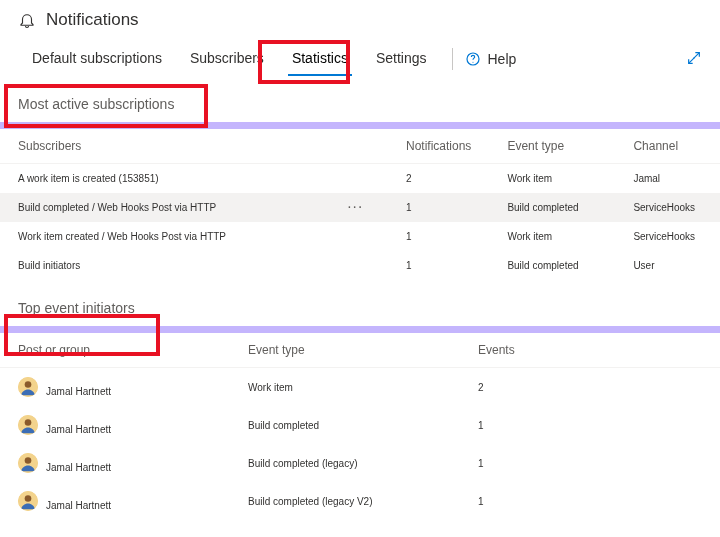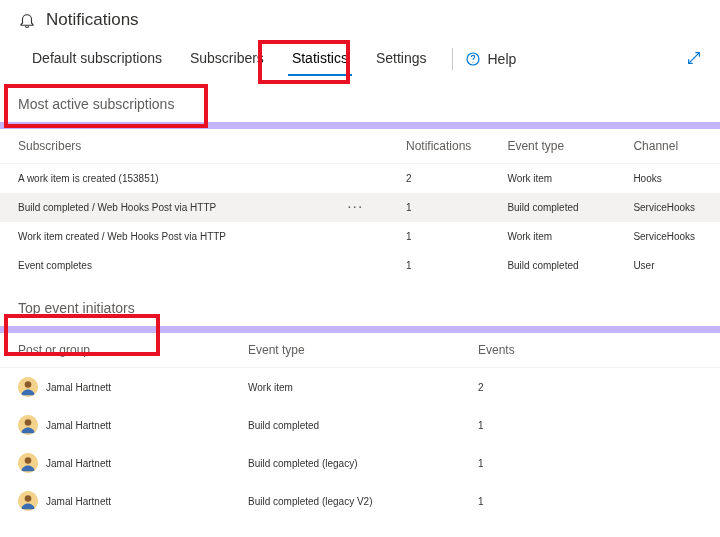--- a/index.html
+++ b/index.html
@@ -103,21 +103,21 @@
       background: #f3d38c;
       display: inline-flex;
       align-items: center;
       justify-content: center;
       margin-right: 8px;
       vertical-align: middle;
       overflow: hidden;
       position: relative;
     }
     .avatar svg { width: 20px; height: 20px; }
-    .user-cell { display: flex; align-items: center; }
+    .user-cell { display: flex; align-items: flex-end; }
     .highlight-box {
       position: absolute;
       border: 4px solid #e81123;
       pointer-events: none;
       z-index: 10;
     }
     .hl1 { left: 258px; top: 40px; width: 92px; height: 44px; }
     .hl2 { left: 4px; top: 84px; width: 204px; height: 44px; }
     .hl3 { left: 4px; top: 314px; width: 156px; height: 42px; }
     .root { position: relative; }
@@ -181,39 +181,39 @@
         <th class="subs-col-notif">Notifications</th>
         <th class="subs-col-evt">Event type</th>
         <th>Channel</th>
       </tr>
     </thead>
     <tbody id="subs-body">
         <tr>
           <td>A work item is created (153851)</td>
           <td>2</td>
           <td>Work item</td>
-          <td>Hooks</td>
+          <td>Jamal</td>
         </tr>
         <tr class="hoverrow">
           <td style="display: flex; justify-content: space-between; align-items: center;">
             <span>Build completed / Web Hooks Post via HTTP</span>
             <span class="more-dots">···</span>
           </td>
           <td>1</td>
           <td>Build completed</td>
           <td>ServiceHooks</td>
         </tr>
         <tr>
           <td>Work item created / Web Hooks Post via HTTP</td>
           <td>1</td>
           <td>Work item</td>
           <td>ServiceHooks</td>
         </tr>
         <tr>
-          <td>Event completes</td>
+          <td>Build initiators</td>
           <td>1</td>
           <td>Build completed</td>
           <td>User</td>
         </tr>
       </tbody>
   </table>
 
   <div class="section-header">Top event initiators</div>
 
   <table class="tbl">

